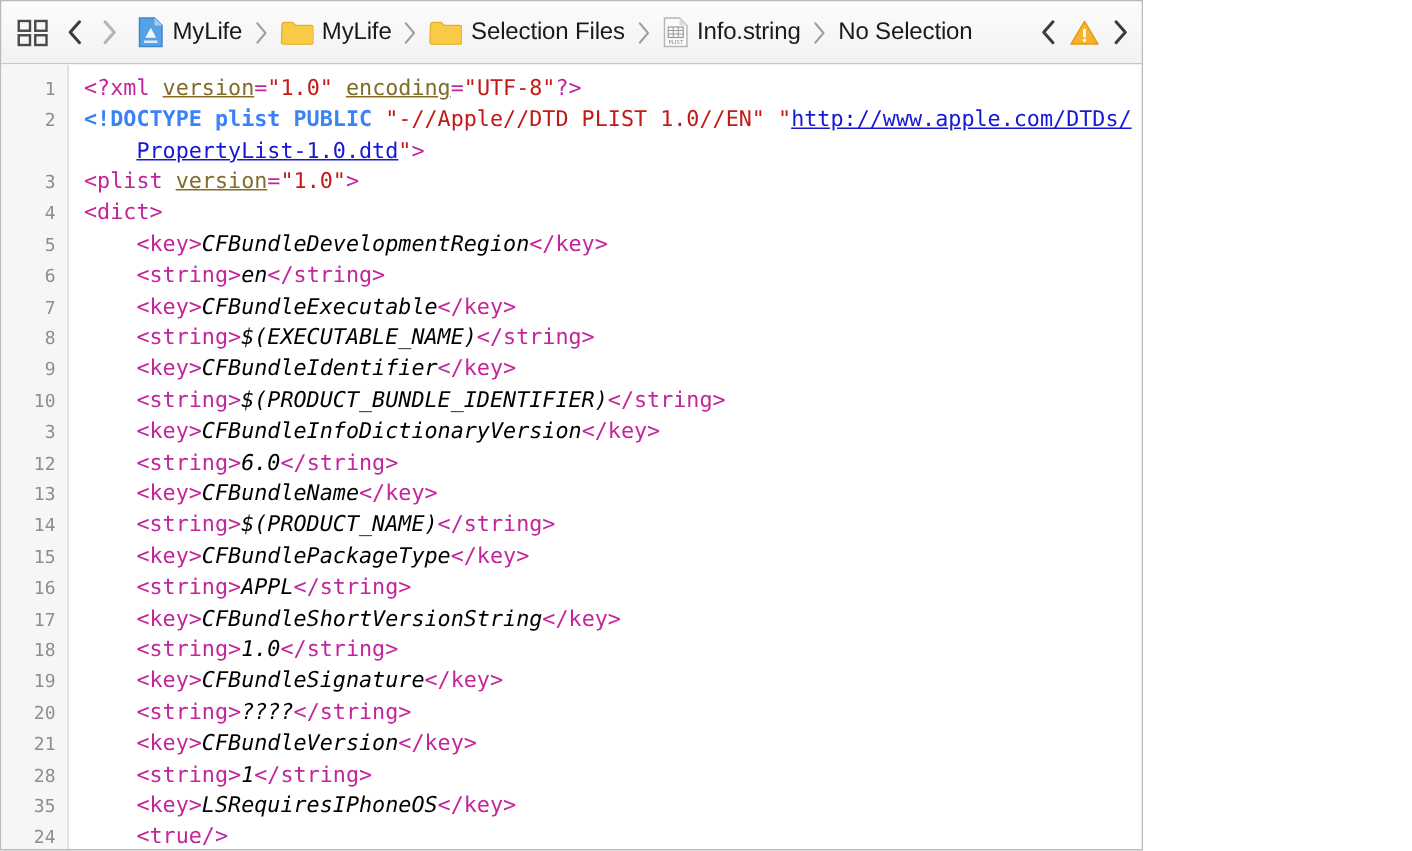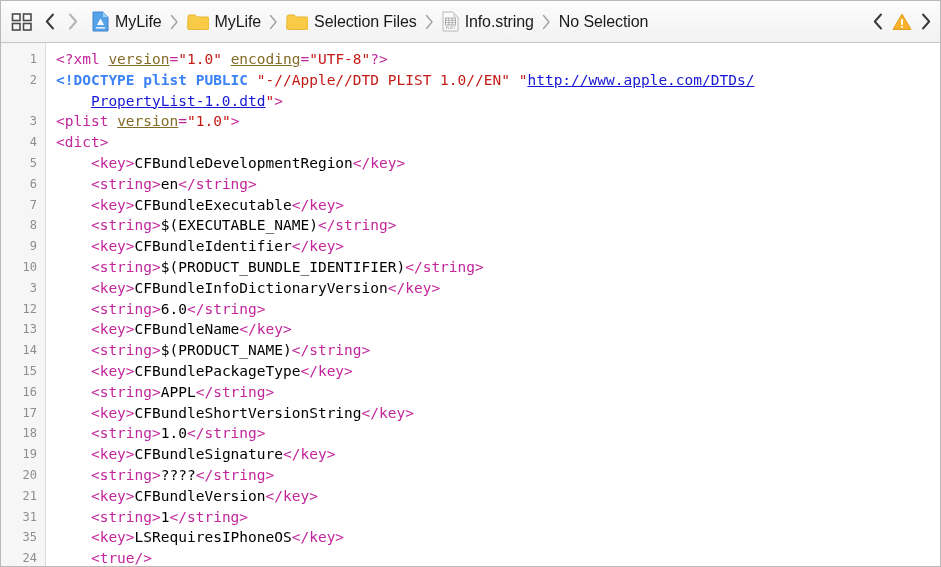--- a/index.html
+++ b/index.html
@@ -10,21 +10,21 @@
   body {
     width: 941px;
     height: 567px;
     overflow: hidden;
     font-family: "Liberation Sans", sans-serif;
     -webkit-font-smoothing: antialiased;
   }
 
   
   .window {
-    width: 941px;
+    width: 762px;
     height: 567px;
     box-sizing: border-box;
     border: 1px solid #b9b9b9;
     background: #ffffff;
     display: flex;
     flex-direction: column;
     position: relative;
   }
 
   
@@ -145,21 +145,21 @@
     height: 20.8px;
     line-height: 20.8px;
     white-space: pre;
   }
 
   
   .tag     { color: #c3269b; text-align: right; }
   .doctype { color: #3b82f6; font-weight: bold; }
   .attr    { color: #836c28; text-decoration: underline; }
   .str     { color: #c41a16; }
-  .txt     { color: #000000; }
+  .txt     { color: #000000; font-style: italic; }
   .link    { color: #1717d6; text-decoration: underline; }
 
   .warn-triangle { width: 20px; height: 18px; display: block; }
 </style>
 </head>
 <body>
 
 <div class="window">
 
   <div class="jumpbar">
@@ -269,20 +269,20 @@
         <div class="ln">12</div>
         <div class="ln">13</div>
         <div class="ln">14</div>
         <div class="ln">15</div>
         <div class="ln">16</div>
         <div class="ln">17</div>
         <div class="ln">18</div>
         <div class="ln">19</div>
         <div class="ln">20</div>
         <div class="ln">21</div>
-        <div class="ln">31</div>
+        <div class="ln">28</div>
         <div class="ln">35</div>
         <div class="ln">24</div>
       </div>
     <div class="code" id="codearea"><div class="line"><span class="tag">&lt;?xml</span><span class="txt"> </span><span class="attr">version</span><span class="tag">=</span><span class="str">"1.0"</span><span class="txt"> </span><span class="attr">encoding</span><span class="tag">=</span><span class="str">"UTF-8"</span><span class="tag">?&gt;</span></div><div class="line"><span class="doctype">&lt;!DOCTYPE plist PUBLIC </span><span class="str">"-//Apple//DTD PLIST 1.0//EN"</span><span class="txt"> </span><span class="str">"</span><span class="link">http://www.apple.com/DTDs/</span></div><div class="line">    <span class="link">PropertyList-1.0.dtd</span><span class="str">"</span><span class="tag">&gt;</span></div><div class="line"><span class="tag">&lt;plist</span><span class="txt"> </span><span class="attr">version</span><span class="tag">=</span><span class="str">"1.0"</span><span class="tag">&gt;</span></div><div class="line"><span class="tag">&lt;dict&gt;</span></div><div class="line">    <span class="tag">&lt;key&gt;</span><span class="txt">CFBundleDevelopmentRegion</span><span class="tag">&lt;/key&gt;</span></div><div class="line">    <span class="tag">&lt;string&gt;</span><span class="txt">en</span><span class="tag">&lt;/string&gt;</span></div><div class="line">    <span class="tag">&lt;key&gt;</span><span class="txt">CFBundleExecutable</span><span class="tag">&lt;/key&gt;</span></div><div class="line">    <span class="tag">&lt;string&gt;</span><span class="txt">$(EXECUTABLE_NAME)</span><span class="tag">&lt;/string&gt;</span></div><div class="line">    <span class="tag">&lt;key&gt;</span><span class="txt">CFBundleIdentifier</span><span class="tag">&lt;/key&gt;</span></div><div class="line">    <span class="tag">&lt;string&gt;</span><span class="txt">$(PRODUCT_BUNDLE_IDENTIFIER)</span><span class="tag">&lt;/string&gt;</span></div><div class="line">    <span class="tag">&lt;key&gt;</span><span class="txt">CFBundleInfoDictionaryVersion</span><span class="tag">&lt;/key&gt;</span></div><div class="line">    <span class="tag">&lt;string&gt;</span><span class="txt">6.0</span><span class="tag">&lt;/string&gt;</span></div><div class="line">    <span class="tag">&lt;key&gt;</span><span class="txt">CFBundleName</span><span class="tag">&lt;/key&gt;</span></div><div class="line">    <span class="tag">&lt;string&gt;</span><span class="txt">$(PRODUCT_NAME)</span><span class="tag">&lt;/string&gt;</span></div><div class="line">    <span class="tag">&lt;key&gt;</span><span class="txt">CFBundlePackageType</span><span class="tag">&lt;/key&gt;</span></div><div class="line">    <span class="tag">&lt;string&gt;</span><span class="txt">APPL</span><span class="tag">&lt;/string&gt;</span></div><div class="line">    <span class="tag">&lt;key&gt;</span><span class="txt">CFBundleShortVersionString</span><span class="tag">&lt;/key&gt;</span></div><div class="line">    <span class="tag">&lt;string&gt;</span><span class="txt">1.0</span><span class="tag">&lt;/string&gt;</span></div><div class="line">    <span class="tag">&lt;key&gt;</span><span class="txt">CFBundleSignature</span><span class="tag">&lt;/key&gt;</span></div><div class="line">    <span class="tag">&lt;string&gt;</span><span class="txt">????</span><span class="tag">&lt;/string&gt;</span></div><div class="line">    <span class="tag">&lt;key&gt;</span><span class="txt">CFBundleVersion</span><span class="tag">&lt;/key&gt;</span></div><div class="line">    <span class="tag">&lt;string&gt;</span><span class="txt">1</span><span class="tag">&lt;/string&gt;</span></div><div class="line">    <span class="tag">&lt;key&gt;</span><span class="txt">LSRequiresIPhoneOS</span><span class="tag">&lt;/key&gt;</span></div><div class="line">    <span class="tag">&lt;true/&gt;</span></div></div>
   </div>
 
 </div>
 
 </body></html>

